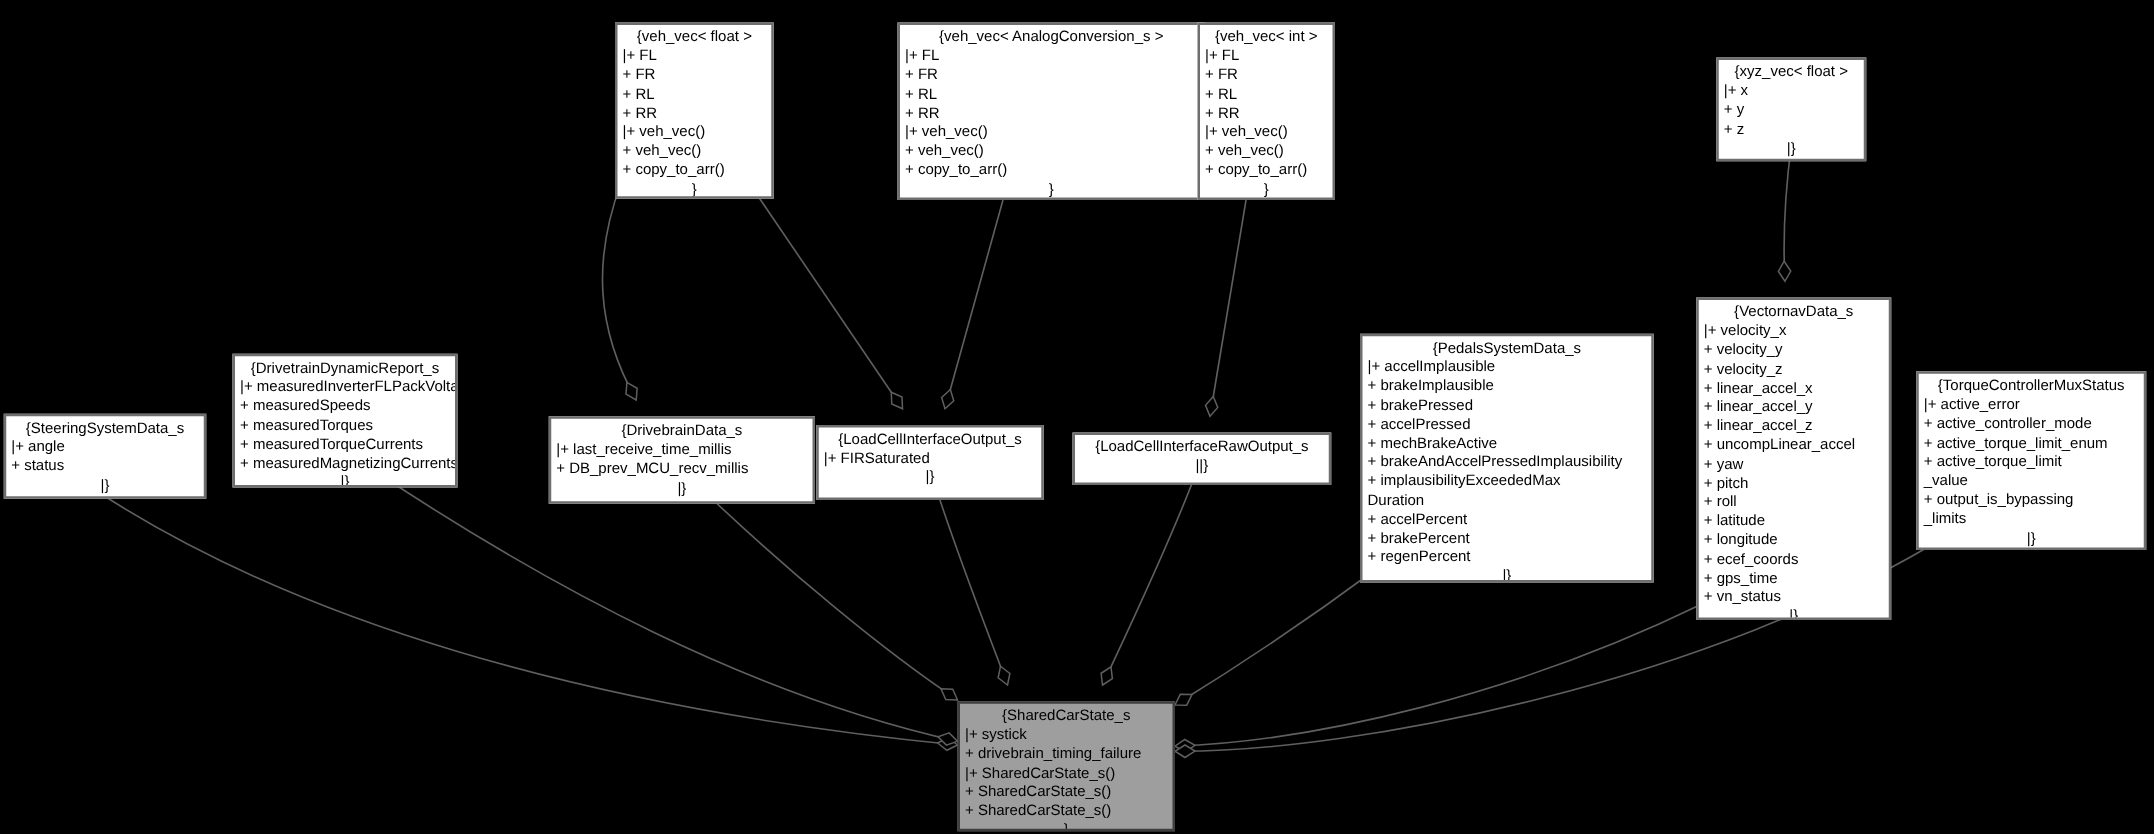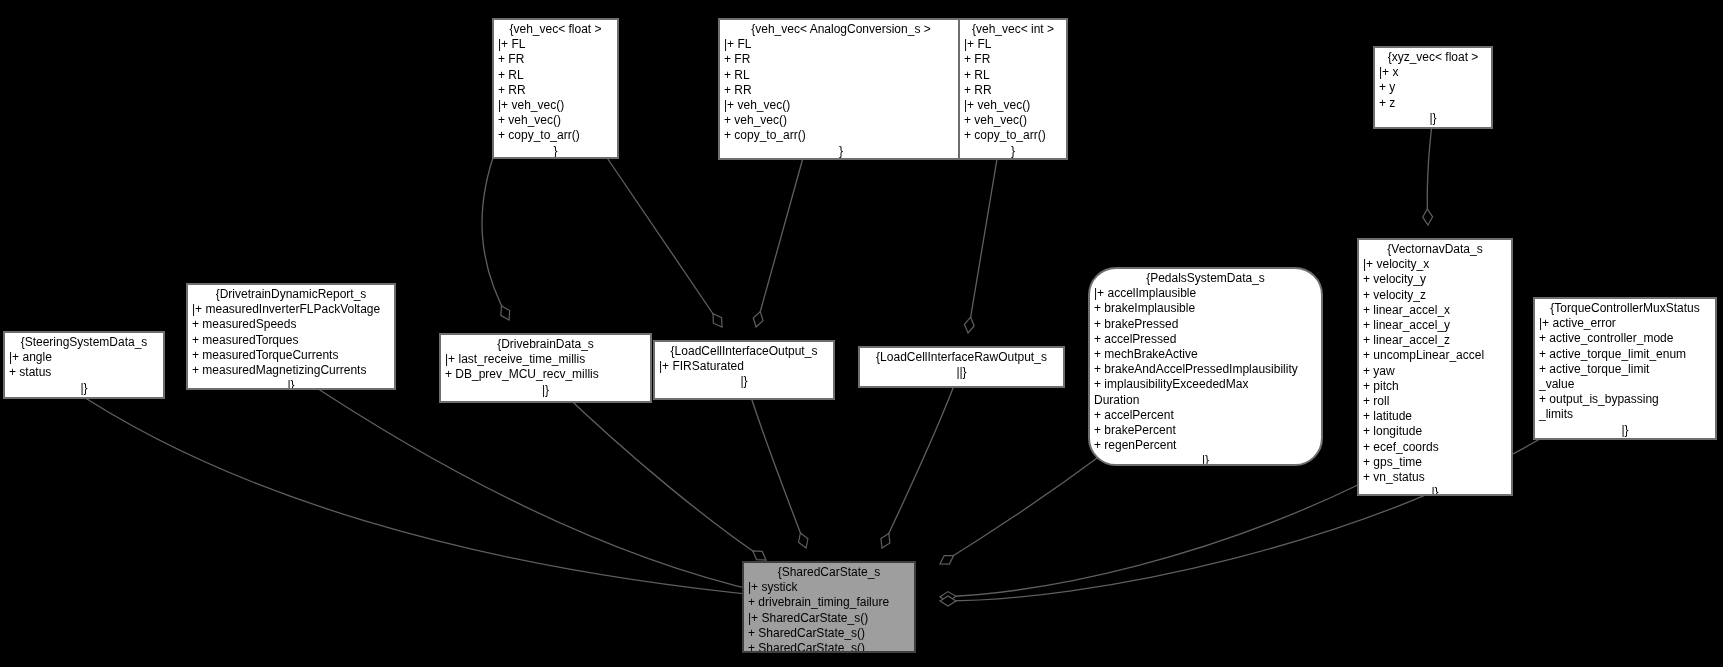--- a/index.html
+++ b/index.html
@@ -106,21 +106,21 @@
       <div class="member">+ y</div>
       <div class="member">+ z</div>
       <div class="footer">|}</div>
     </div>
     <div class="node" style="left: 3px; top: 318px; width: 162px; height: 68px;">
       <div class="title">{SteeringSystemData_s</div>
       <div class="member">|+ angle</div>
       <div class="member">+ status</div>
       <div class="footer">|}</div>
     </div>
-    <div class="node" style="left: 186px; top: 270px; width: 210px; height: 107px;">
+    <div class="node" style="left: 186px; top: 270px; width: 180px; height: 107px;">
       <div class="title">{DrivetrainDynamicReport_s</div>
       <div class="member">|+ measuredInverterFLPackVoltage</div>
       <div class="member">+ measuredSpeeds</div>
       <div class="member">+ measuredTorques</div>
       <div class="member">+ measuredTorqueCurrents</div>
       <div class="member">+ measuredMagnetizingCurrents</div>
       <div class="footer">|}</div>
     </div>
     <div class="node" style="left: 439px; top: 320px; width: 213px; height: 70px;">
       <div class="title">{DrivebrainData_s</div>
@@ -130,21 +130,21 @@
     </div>
     <div class="node" style="left: 653px; top: 327px; width: 182px; height: 60px;">
       <div class="title">{LoadCellInterfaceOutput_s</div>
       <div class="member">|+ FIRSaturated</div>
       <div class="footer">|}</div>
     </div>
     <div class="node" style="left: 858px; top: 333px; width: 207px; height: 42px;">
       <div class="title">{LoadCellInterfaceRawOutput_s</div>
       <div class="footer">||}</div>
     </div>
-    <div class="node" style="left: 1088px; top: 254px; width: 235px; height: 199px; border-radius: 28px;">
+    <div class="node" style="left: 1088px; top: 254px; width: 235px; height: 199px;">
       <div class="title">{PedalsSystemData_s</div>
       <div class="member">|+ accelImplausible</div>
       <div class="member">+ brakeImplausible</div>
       <div class="member">+ brakePressed</div>
       <div class="member">+ accelPressed</div>
       <div class="member">+ mechBrakeActive</div>
       <div class="member">+ brakeAndAccelPressedImplausibility</div>
       <div class="member">+ implausibilityExceededMax</div>
       <div class="member">Duration</div>
       <div class="member">+ accelPercent</div>
@@ -175,21 +175,21 @@
       <div class="title">{TorqueControllerMuxStatus</div>
       <div class="member">|+ active_error</div>
       <div class="member">+ active_controller_mode</div>
       <div class="member">+ active_torque_limit_enum</div>
       <div class="member">+ active_torque_limit</div>
       <div class="member">_value</div>
       <div class="member">+ output_is_bypassing</div>
       <div class="member">_limits</div>
       <div class="footer">|}</div>
     </div>
-    <div class="node highlight" style="left: 742px; top: 548px; width: 174px; height: 92px;">
+    <div class="node highlight" style="left: 766px; top: 548px; width: 174px; height: 104px;">
       <div class="title">{SharedCarState_s</div>
       <div class="member">|+ systick</div>
       <div class="member">+ drivebrain_timing_failure</div>
       <div class="member">|+ SharedCarState_s()</div>
       <div class="member">+ SharedCarState_s()</div>
       <div class="member">+ SharedCarState_s()</div>
       <div class="footer">}</div>
     </div>
   </div>
 

